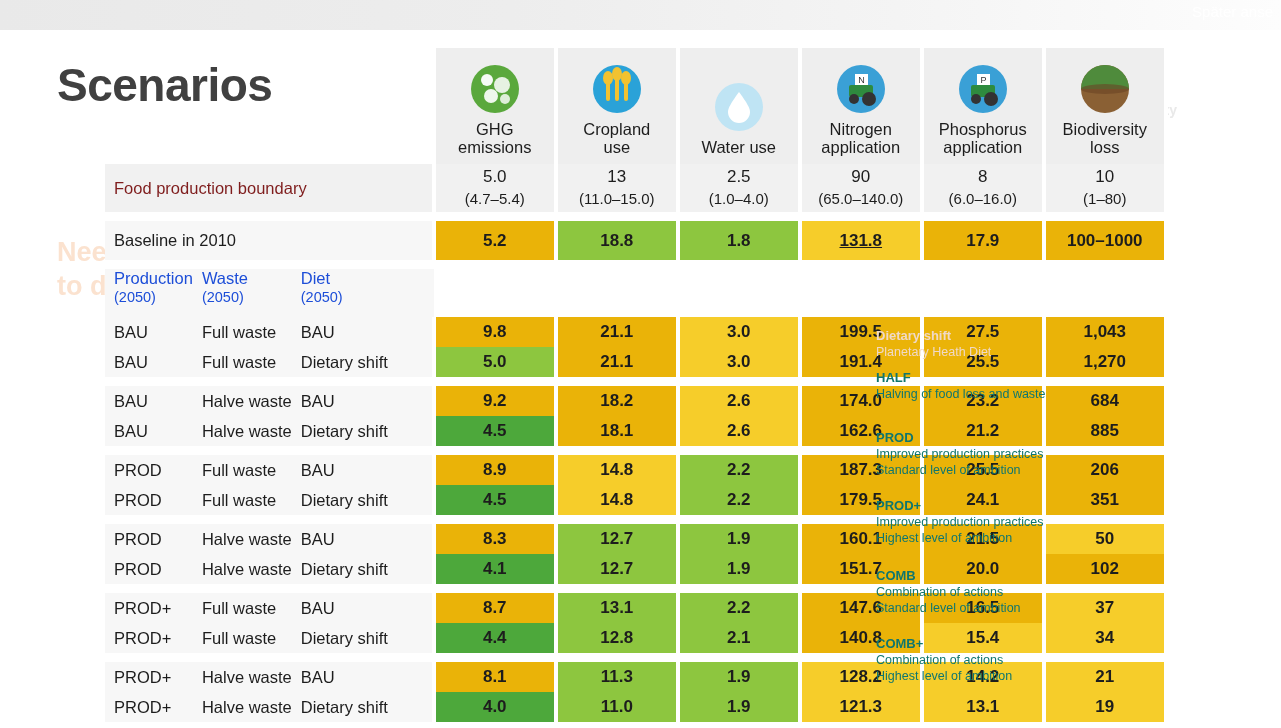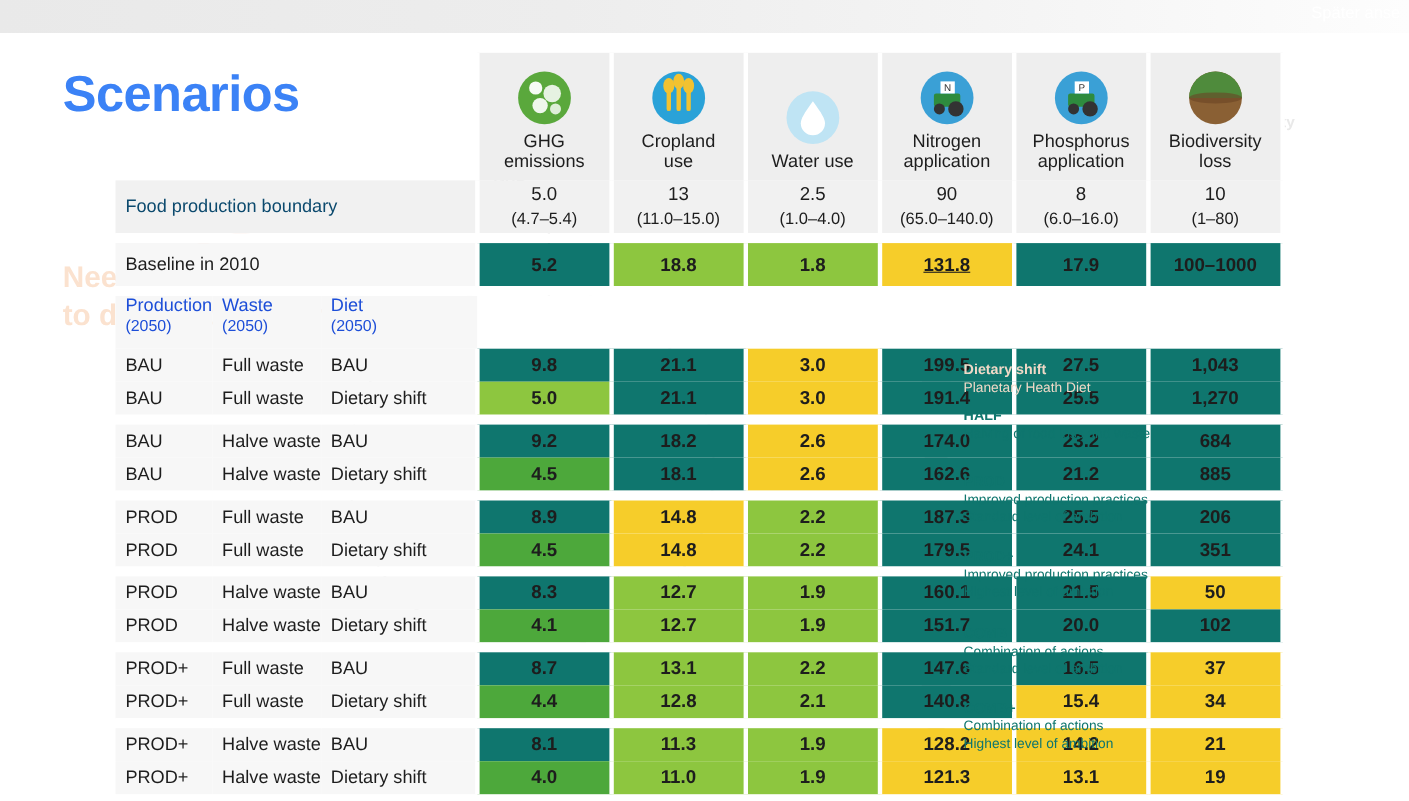--- a/index.html
+++ b/index.html
@@ -54,59 +54,59 @@
   }
   .arrow-head{
     position:absolute;left:491px;top:272px;width:0;height:0;
     border-left:8px solid transparent;border-right:8px solid transparent;border-top:12px solid #bdbdbd;
   }
   .cone{
     position:absolute;left:940px;top:40px;width:150px;height:80px;
   }
   
   .page-title{
-    position:absolute;left:57px;top:28px;font-size:46px;font-weight:bold;color:#3b82f6;
+    position:absolute;left:57px;top:28px;font-size:46px;font-weight:bold;color:#404040;
     letter-spacing:-0.5px;
   }
   
   .table-wrap{position:absolute;left:105px;top:18px;}
   table{border-collapse:collapse;}
   td,th{padding:0;}
   .hdr-cell{
     width:118px;height:116px;background:#eeeeee;vertical-align:bottom;text-align:center;
     border-left:4px solid #ffffff;border-right:4px solid #ffffff;
   }
   .hdr-label{
     font-size:16.5px;font-weight:normal;color:#1d1d1d;line-height:18px;padding-bottom:8px;
   }
   .icon-wrap{display:flex;justify-content:center;align-items:center;height:62px;}
   .label-cell{
     text-align:left;font-size:16.5px;color:#1d1d1d;
     padding-left:9px;height:30px;white-space:nowrap;
   }
   .boundary-row td{background:#f1f1f1;}
   .boundary-label{
-    font-size:16.5px;color:#0c4a6e;padding-left:9px;height:48px;vertical-align:middle;
+    font-size:16.5px;color:#7f1d1d;padding-left:9px;height:48px;vertical-align:middle;
   }
   .boundary-val{
     text-align:center;font-size:17px;color:#1d1d1d;line-height:22px;vertical-align:middle;
     border-left:4px solid #ffffff;border-right:4px solid #ffffff;
   }
   .boundary-val .sub{font-size:15px;}
   .val{
     text-align:center;font-size:17px;font-weight:bold;color:#1d1d1d;height:28px;
     border-left:4px solid #ffffff;border-right:4px solid #ffffff;
   }
   .spacer-row td{height:9px;background:#ffffff;}
   .colhead td{
     font-size:16.5px;color:#1d4ed8;padding-left:9px;vertical-align:top;line-height:18px;
     height:48px;background:#f7f7f7;
   }
   .colhead .sub{font-size:14.5px;}
-  .c-red{background:#0f766e;}
+  .c-red{background:#eab308;}
   .c-yellow{background:#f6cd2a;}
   .c-lgreen{background:#8dc63f;}
   .c-green{background:#4da83b;}
   .bandA{background:#f7f7f7;}
   .lbl-col1{width:78px;}
   .lbl-col2{width:98px;}
   .lbl-col3{width:140px;}
 </style>
 </head>
 <body>

